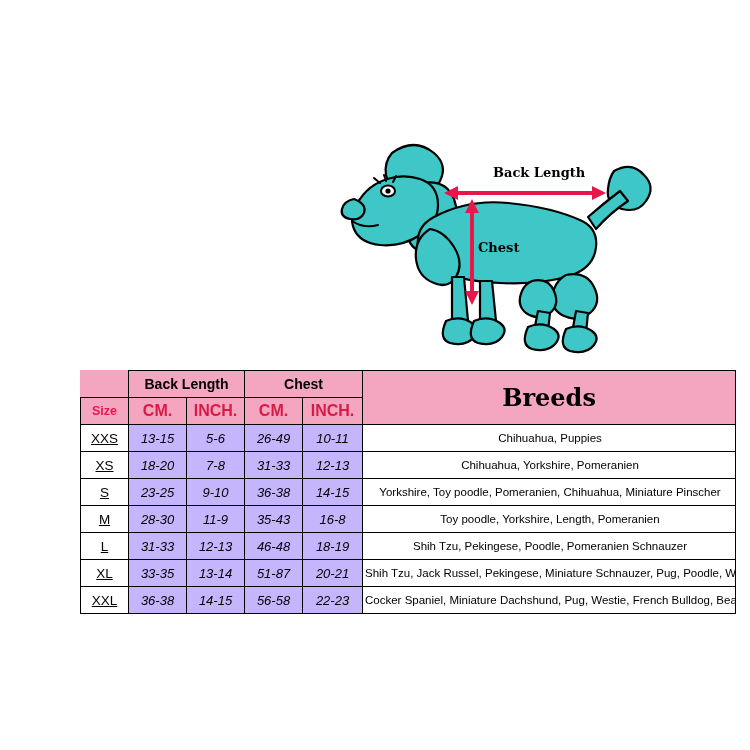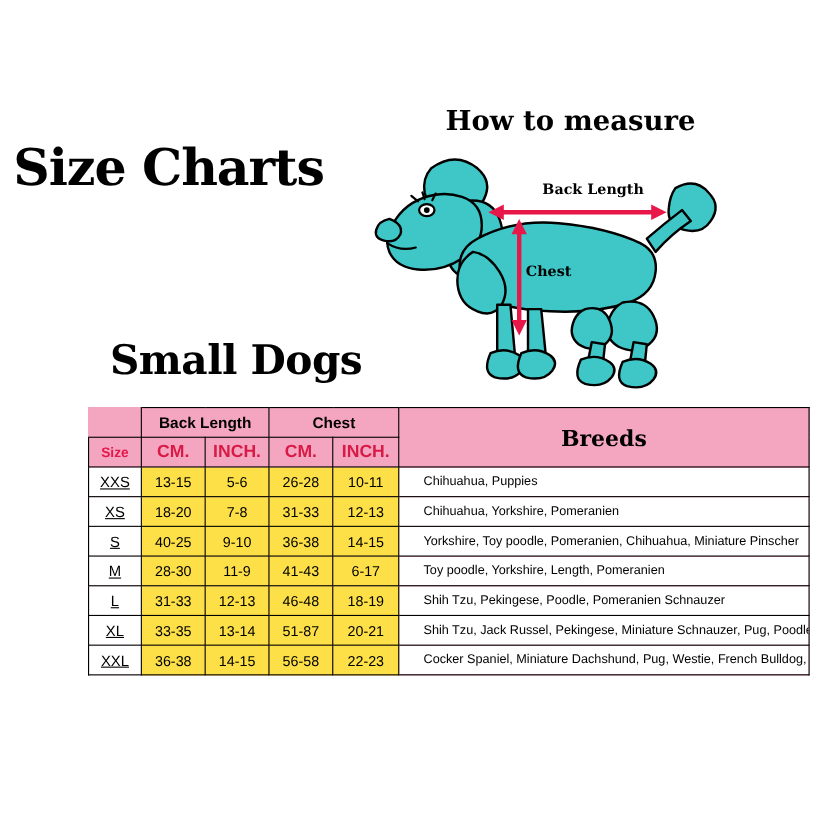--- a/index.html
+++ b/index.html
@@ -112,59 +112,57 @@
     background: #f4a6c0;
   }
   .chart .sub-size {
     font-weight: bold;
     font-size: 12.5px;
     color: #e8174a;
   }
   .chart .breeds-head {
     font-family: "DejaVu Serif", serif;
     font-weight: bold;
-    font-size: 20px;
+    font-size: 24px;
     background: #f4a6c0;
     color: #000000;
     margin-left: 30px;
   }
   .chart td.size-cell {
     font-weight: normal;
     font-size: 13.5px;
     background: #ffffff;
     text-decoration: underline;
   }
   .chart td.num {
-    background: #fde047;
+    background: #c4b5fd;
     font-size: 13px;
+    font-style: italic;
   }
   .chart td.breeds {
     background: #ffffff;
-    text-align: left;
-    padding-left: 22px;
+    text-align: center;
+    padding-left: 2px;
     font-size: 11.5px;
     white-space: nowrap;
     overflow: hidden;
   }
 
   col.c-size { width: 48px; }
   col.c-bl-cm { width: 58px; }
   col.c-bl-in { width: 58px; }
   col.c-ch-cm { width: 58px; }
   col.c-ch-in { width: 60px; }
   col.c-breeds { width: 373px; }
 </style>
 </head>
 <body>
 
 <div class="page">
 
-  <div class="title-main">Size Charts</div>
-  <div class="title-sub">Small Dogs</div>
-  <div class="howto-title">How to measure</div>
 
   <div class="dog-wrap">
     <svg width="330" height="235" viewBox="0 0 330 235">
       <g stroke="#000000" stroke-width="2.2" fill="#3fc6c6" stroke-linejoin="round" stroke-linecap="round">
 
         <path d="M284 46 q18 -10 30 4 q12 12 2 26 q-8 12 -24 8 q-16 -4 -14 -20 q1 -11 6 -18 z"></path>
 
         <path d="M258 92 q16 -14 32 -26 l8 10 q-18 12 -32 28 z"></path>
 
         <path d="M62 28 q22 -16 42 0 q14 12 6 28 q-8 16 -28 14 q-22 -2 -26 -20 q-2 -13 6 -22 z"></path>
@@ -239,46 +237,46 @@
         <td class="sub">CM.</td>
         <td class="sub">INCH.</td>
         <td class="sub">CM.</td>
         <td class="sub">INCH.</td>
       </tr>
 
       <tr>
         <td class="size-cell">XXS</td>
         <td class="num">13-15</td>
         <td class="num">5-6</td>
-        <td class="num">26-28</td>
+        <td class="num">26-49</td>
         <td class="num">10-11</td>
         <td class="breeds">Chihuahua, Puppies</td>
       </tr>
       <tr>
         <td class="size-cell">XS</td>
         <td class="num">18-20</td>
         <td class="num">7-8</td>
         <td class="num">31-33</td>
         <td class="num">12-13</td>
         <td class="breeds">Chihuahua, Yorkshire, Pomeranien</td>
       </tr>
       <tr>
         <td class="size-cell">S</td>
-        <td class="num">40-25</td>
+        <td class="num">23-25</td>
         <td class="num">9-10</td>
         <td class="num">36-38</td>
         <td class="num">14-15</td>
         <td class="breeds">Yorkshire, Toy poodle, Pomeranien, Chihuahua, Miniature Pinscher</td>
       </tr>
       <tr>
         <td class="size-cell">M</td>
         <td class="num">28-30</td>
         <td class="num">11-9</td>
-        <td class="num">41-43</td>
-        <td class="num">6-17</td>
+        <td class="num">35-43</td>
+        <td class="num">16-8</td>
         <td class="breeds">Toy poodle, Yorkshire, Length, Pomeranien</td>
       </tr>
       <tr>
         <td class="size-cell">L</td>
         <td class="num">31-33</td>
         <td class="num">12-13</td>
         <td class="num">46-48</td>
         <td class="num">18-19</td>
         <td class="breeds">Shih Tzu, Pekingese, Poodle, Pomeranien Schnauzer</td>
       </tr>

